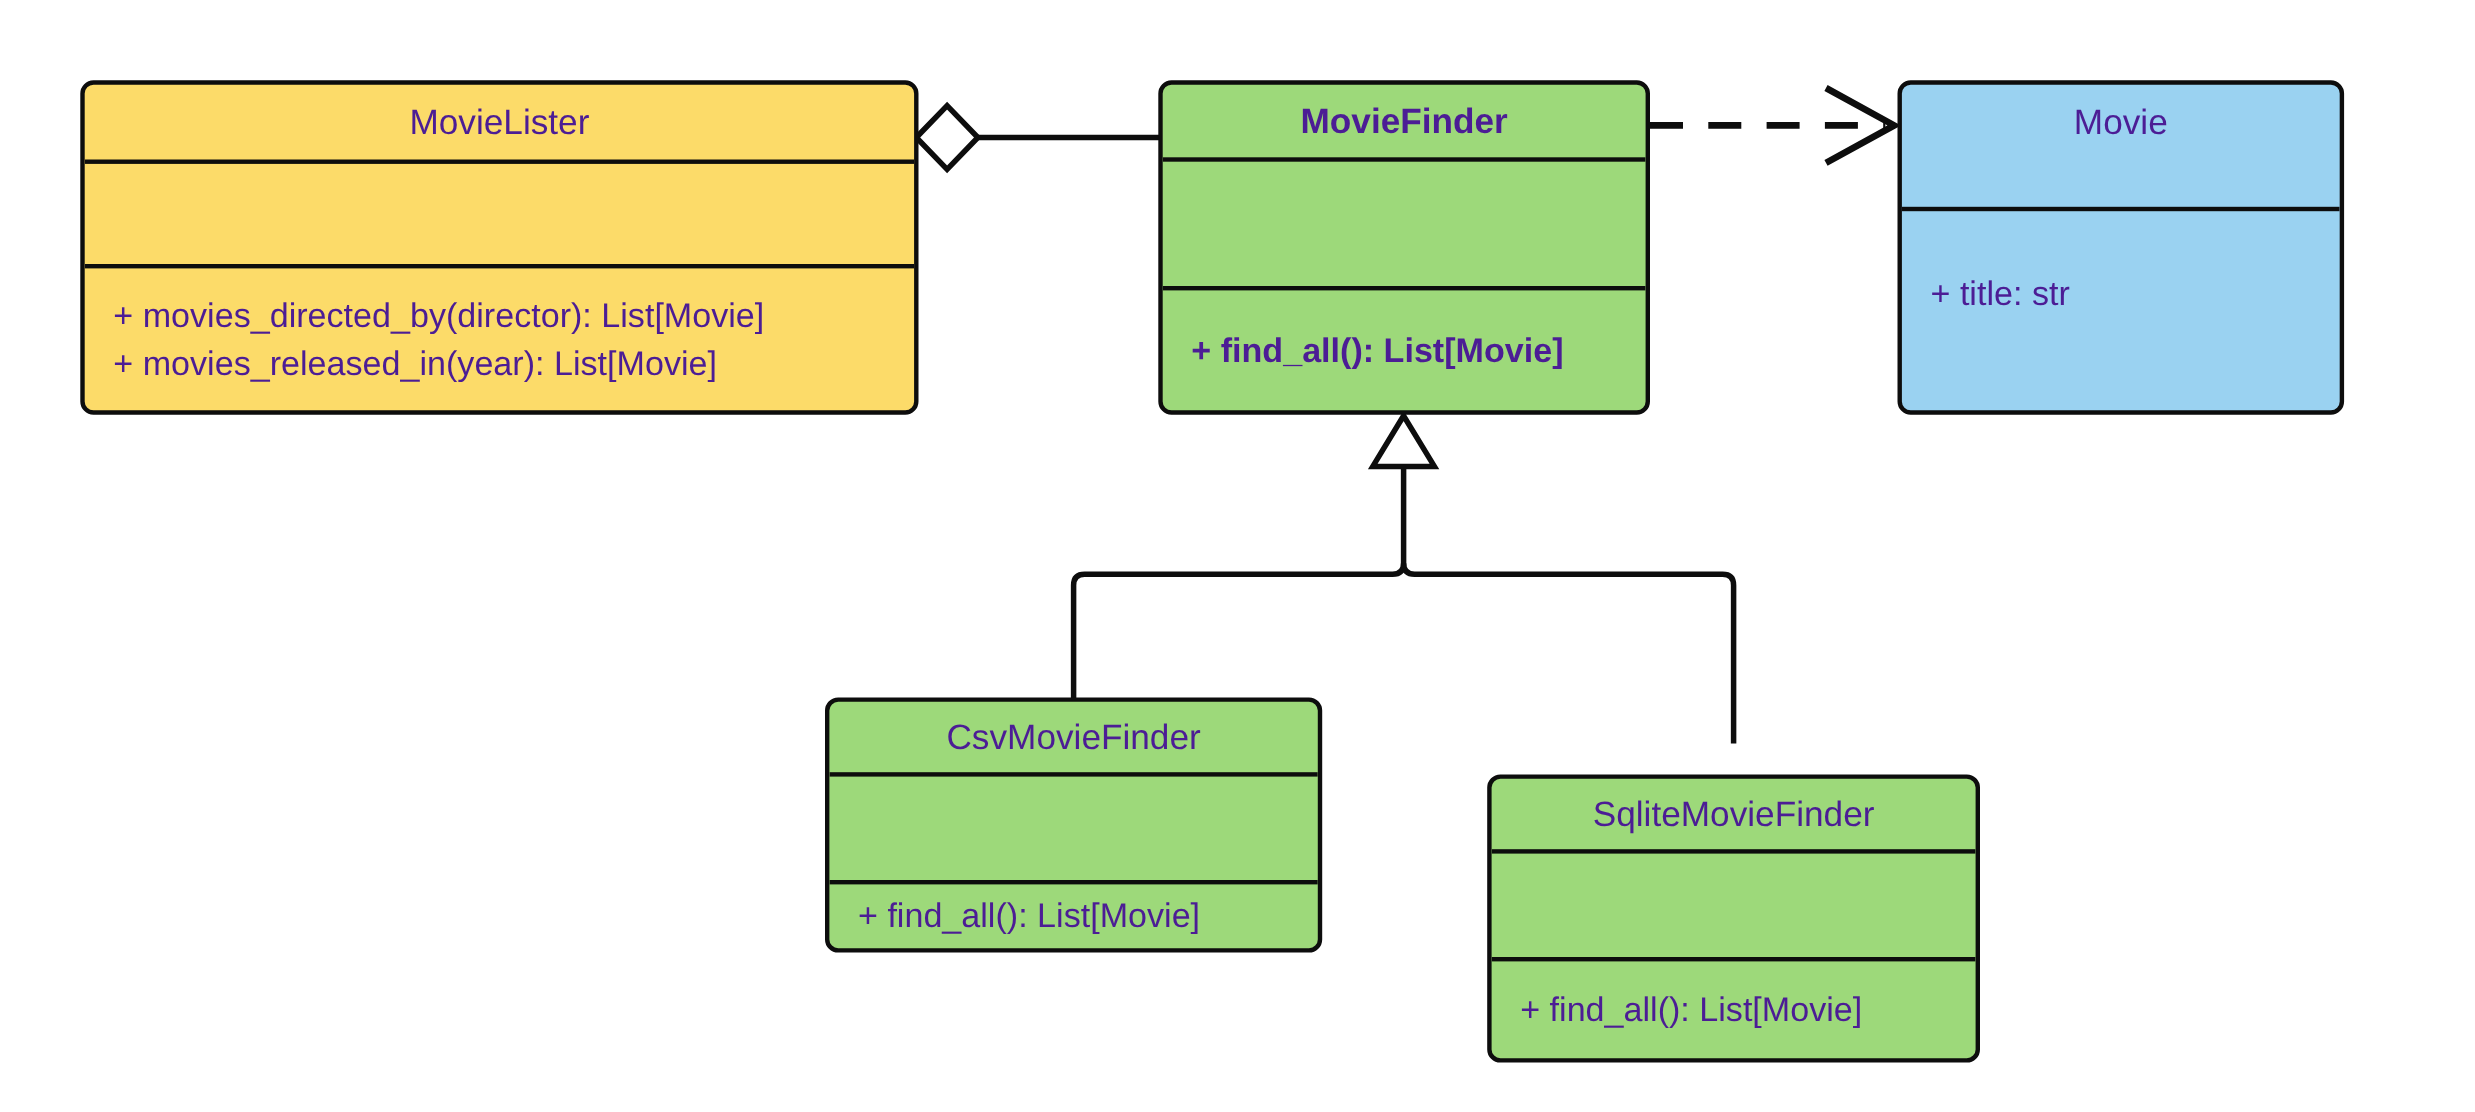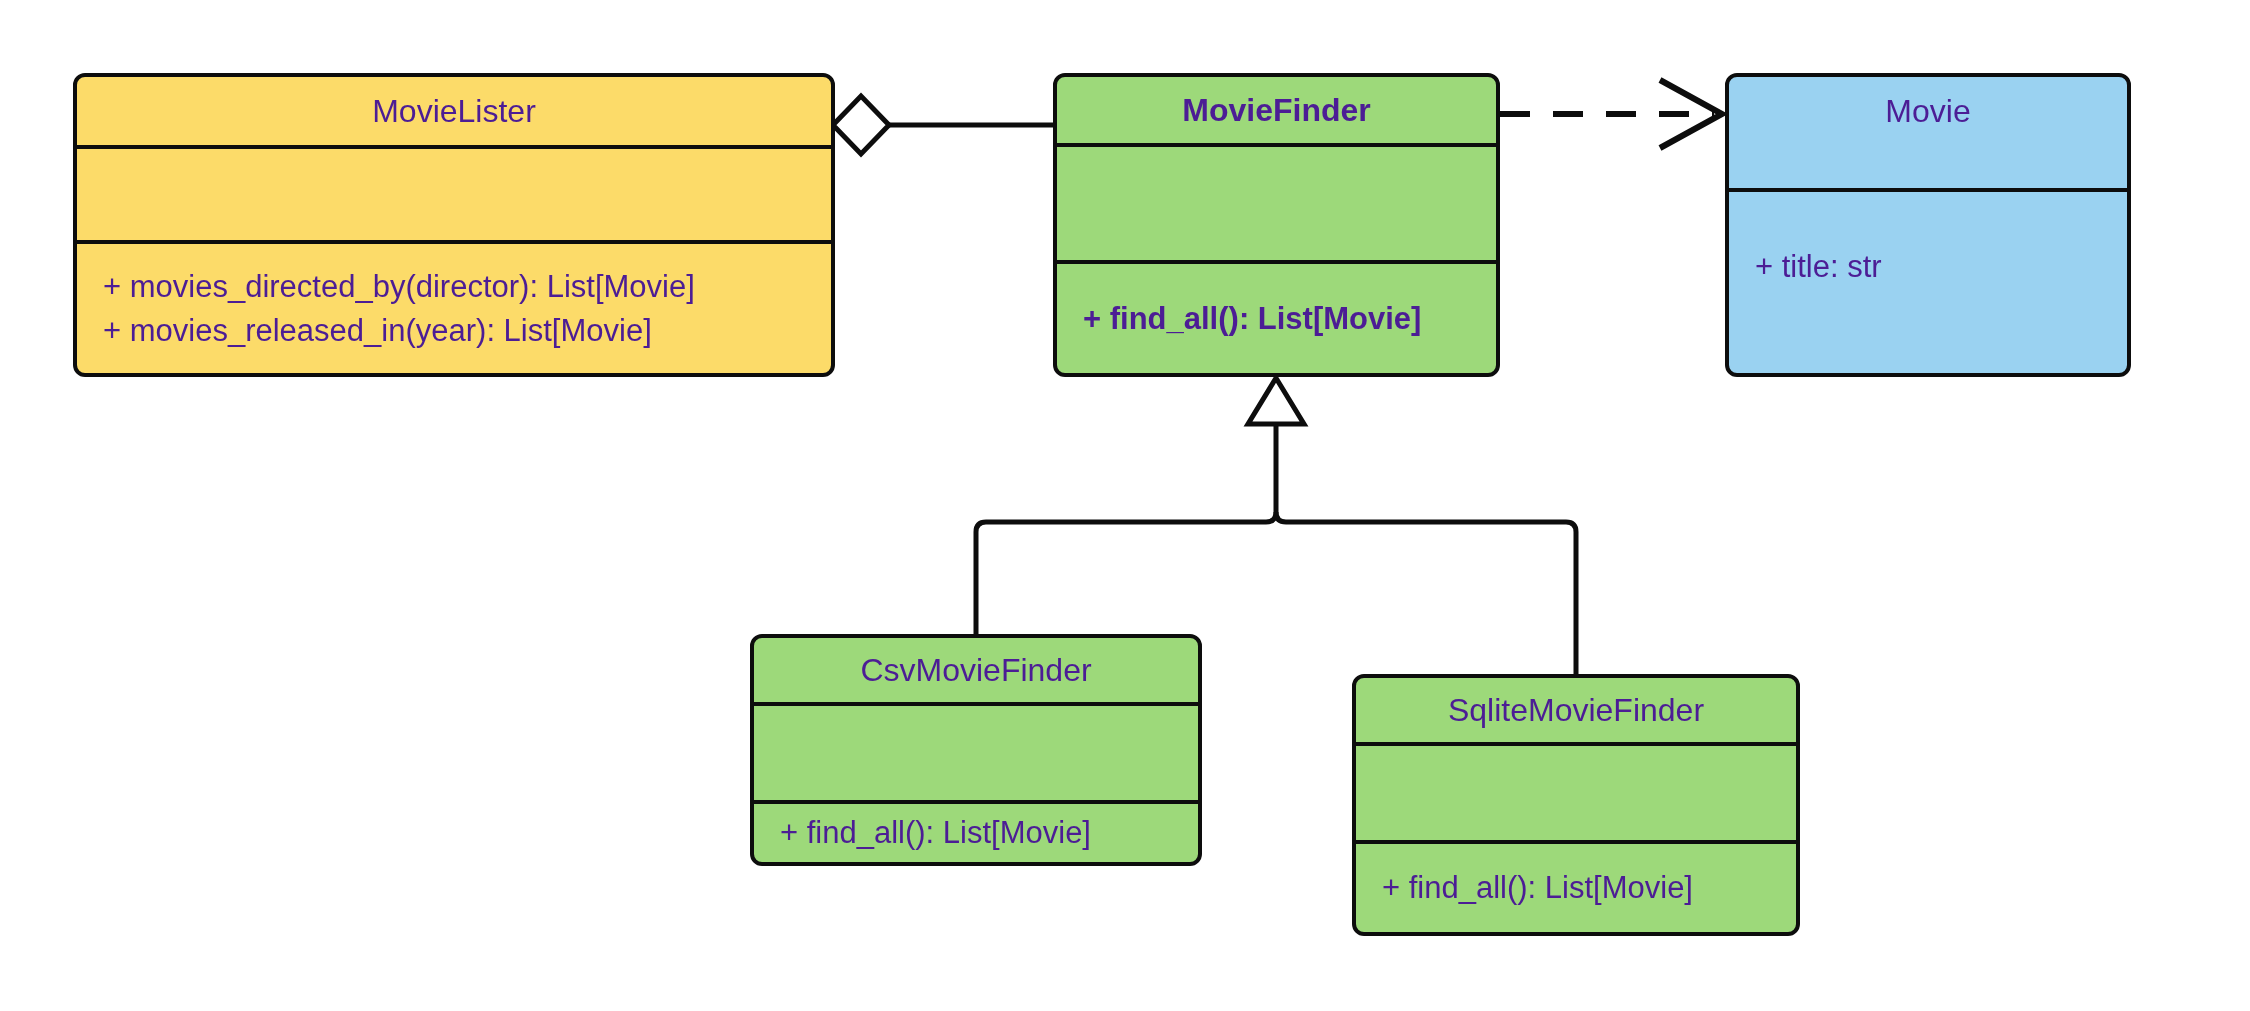--- a/index.html
+++ b/index.html
@@ -67,21 +67,21 @@
   #cls-moviefinder .attrs       { height: 117px; }
 
   #cls-movie { left: 1725px; top: 73px; width: 406px; height: 304px; gap: 44px; }
   #cls-movie .uml-header { height: 67px; }
   #cls-movie .attrs      { height: 154px; }
 
   #cls-csvmoviefinder { left: 750px; top: 634px; width: 452px; height: 232px; }
   #cls-csvmoviefinder .uml-header { height: 64px; }
   #cls-csvmoviefinder .attrs      { height: 98px; }
 
-  #cls-sqlitemoviefinder { left: 1352px; top: 674px; width: 448px; height: 262px; }
+  #cls-sqlitemoviefinder { left: 1352px; top: 704px; width: 448px; height: 262px; }
   #cls-sqlitemoviefinder .uml-header { height: 64px; }
   #cls-sqlitemoviefinder .attrs      { height: 98px; }
 </style>
 </head>
 <body>
 
 <div id="canvas">
 
   <svg id="connector-layer" viewBox="0 0 2250 1011" xmlns="http://www.w3.org/2000/svg">
 

